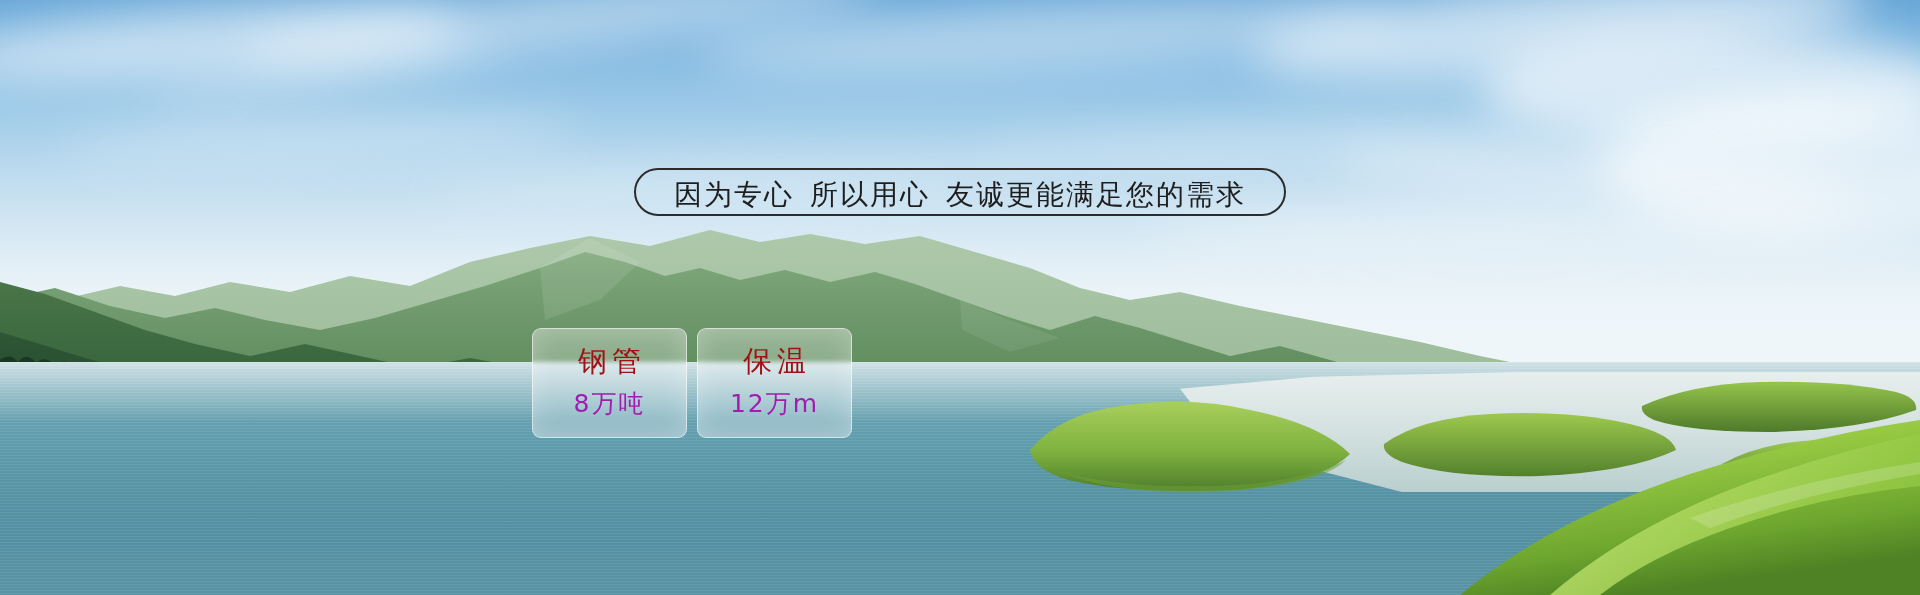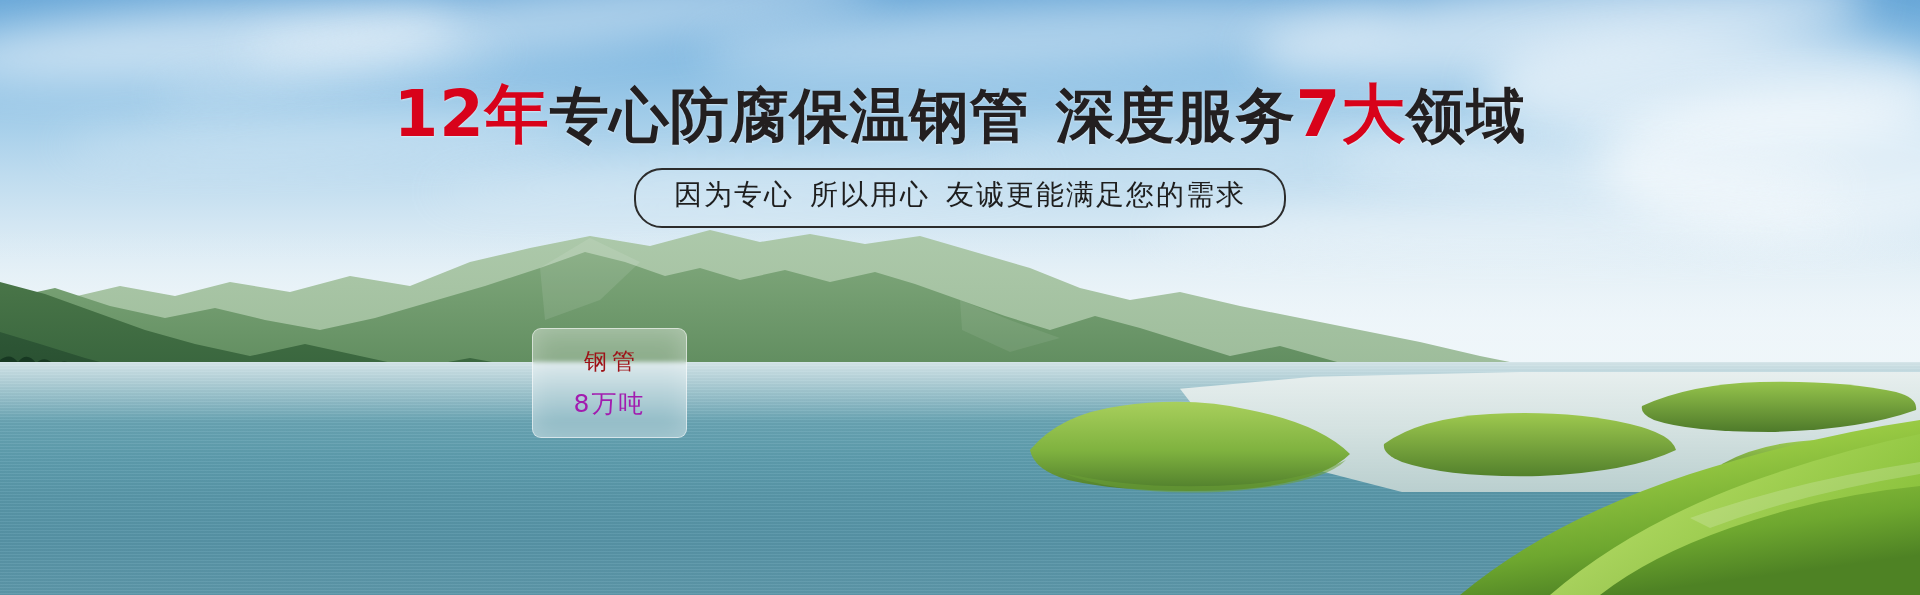--- a/index.html
+++ b/index.html
@@ -103,21 +103,21 @@
     color:#231f20;
     text-shadow:0 1px 2px rgba(255,255,255,.5);
   }
   .headline .hl-red{color:#d8021a;font-size:64px;}
   .headline .hl-gap{display:inline-block;width:26px;}
 
   
   .subtitle-pill{
     position:absolute;left:50%;top:168px;transform:translateX(-50%);
     box-sizing:border-box;
-    padding:8px 38px 14px;
+    padding:8px 38px 2px;
     border:2px solid #2c2c2c;
     border-radius:28px;
     background:transparent;
     font-family:"DejaVu Sans","Liberation Sans",sans-serif;
     font-size:28px;
     line-height:34px;
     letter-spacing:2px;
     color:#1e1e1e;
     white-space:nowrap;
   }
@@ -138,21 +138,21 @@
     backdrop-filter:blur(2px);
     -webkit-backdrop-filter:blur(2px);
     box-sizing:border-box;
     display:flex;flex-direction:column;
     align-items:center;justify-content:center;
     text-align:center;
     box-shadow:inset 0 0 26px rgba(255,255,255,.28);
   }
   .stat-label{
     font-family:"DejaVu Sans","Liberation Sans",sans-serif;
-    font-size:23px;line-height:26px;
+    font-size:29px;line-height:26px;
     letter-spacing:5px;
     text-indent:5px;
     color:#9e1116;
     margin-bottom:16px;
     font-weight:400;
   }
   .stat-value{
     font-family:"DejaVu Sans","Liberation Sans",sans-serif;
     font-size:25px;line-height:28px;
     letter-spacing:2px;
@@ -326,32 +326,33 @@
           <stop offset="0%" stop-color="#c9e87a"></stop>
           <stop offset="100%" stop-color="#8fc63f"></stop>
         </linearGradient>
       </defs>
       <path fill="url(#gb)" d="M330,195 Q420,120 560,74 Q680,36 790,20 L790,195 Z"></path>
       <path fill="url(#gbTop)" opacity="0.85" d="M420,195 Q500,126 620,82 Q710,50 790,34 L790,86 Q690,96 600,128 Q520,156 470,195 Z"></path>
       <path fill="#ffffff" opacity="0.18" d="M560,118 Q660,82 790,62 L790,74 Q670,94 580,128 Z"></path>
     </svg>
   </div>
 
-  <div class="headline">
-    <span class="hl-red">12年</span><span>专心防腐保温钢管</span><span class="hl-gap"></span><span>深度服务</span><span class="hl-red">7大</span><span>领域</span>
-  </div>
 
   <div class="subtitle-pill">
     <span>因为专心</span><span class="sp-gap"></span><span>所以用心</span><span class="sp-gap"></span><span>友诚更能满足您的需求</span>
   </div>
 
   <div class="stats">
 
     <div class="stat-card">
       <div class="stat-label">钢管</div>
       <div class="stat-value"><span>8万吨</span></div>
     </div>
 
 
+    <div class="stat-card">
+      <div class="stat-label">保温</div>
+      <div class="stat-value"><span>12万m</span></div>
+    </div>
 
   </div>
 
 </div>
 
 </body></html>

